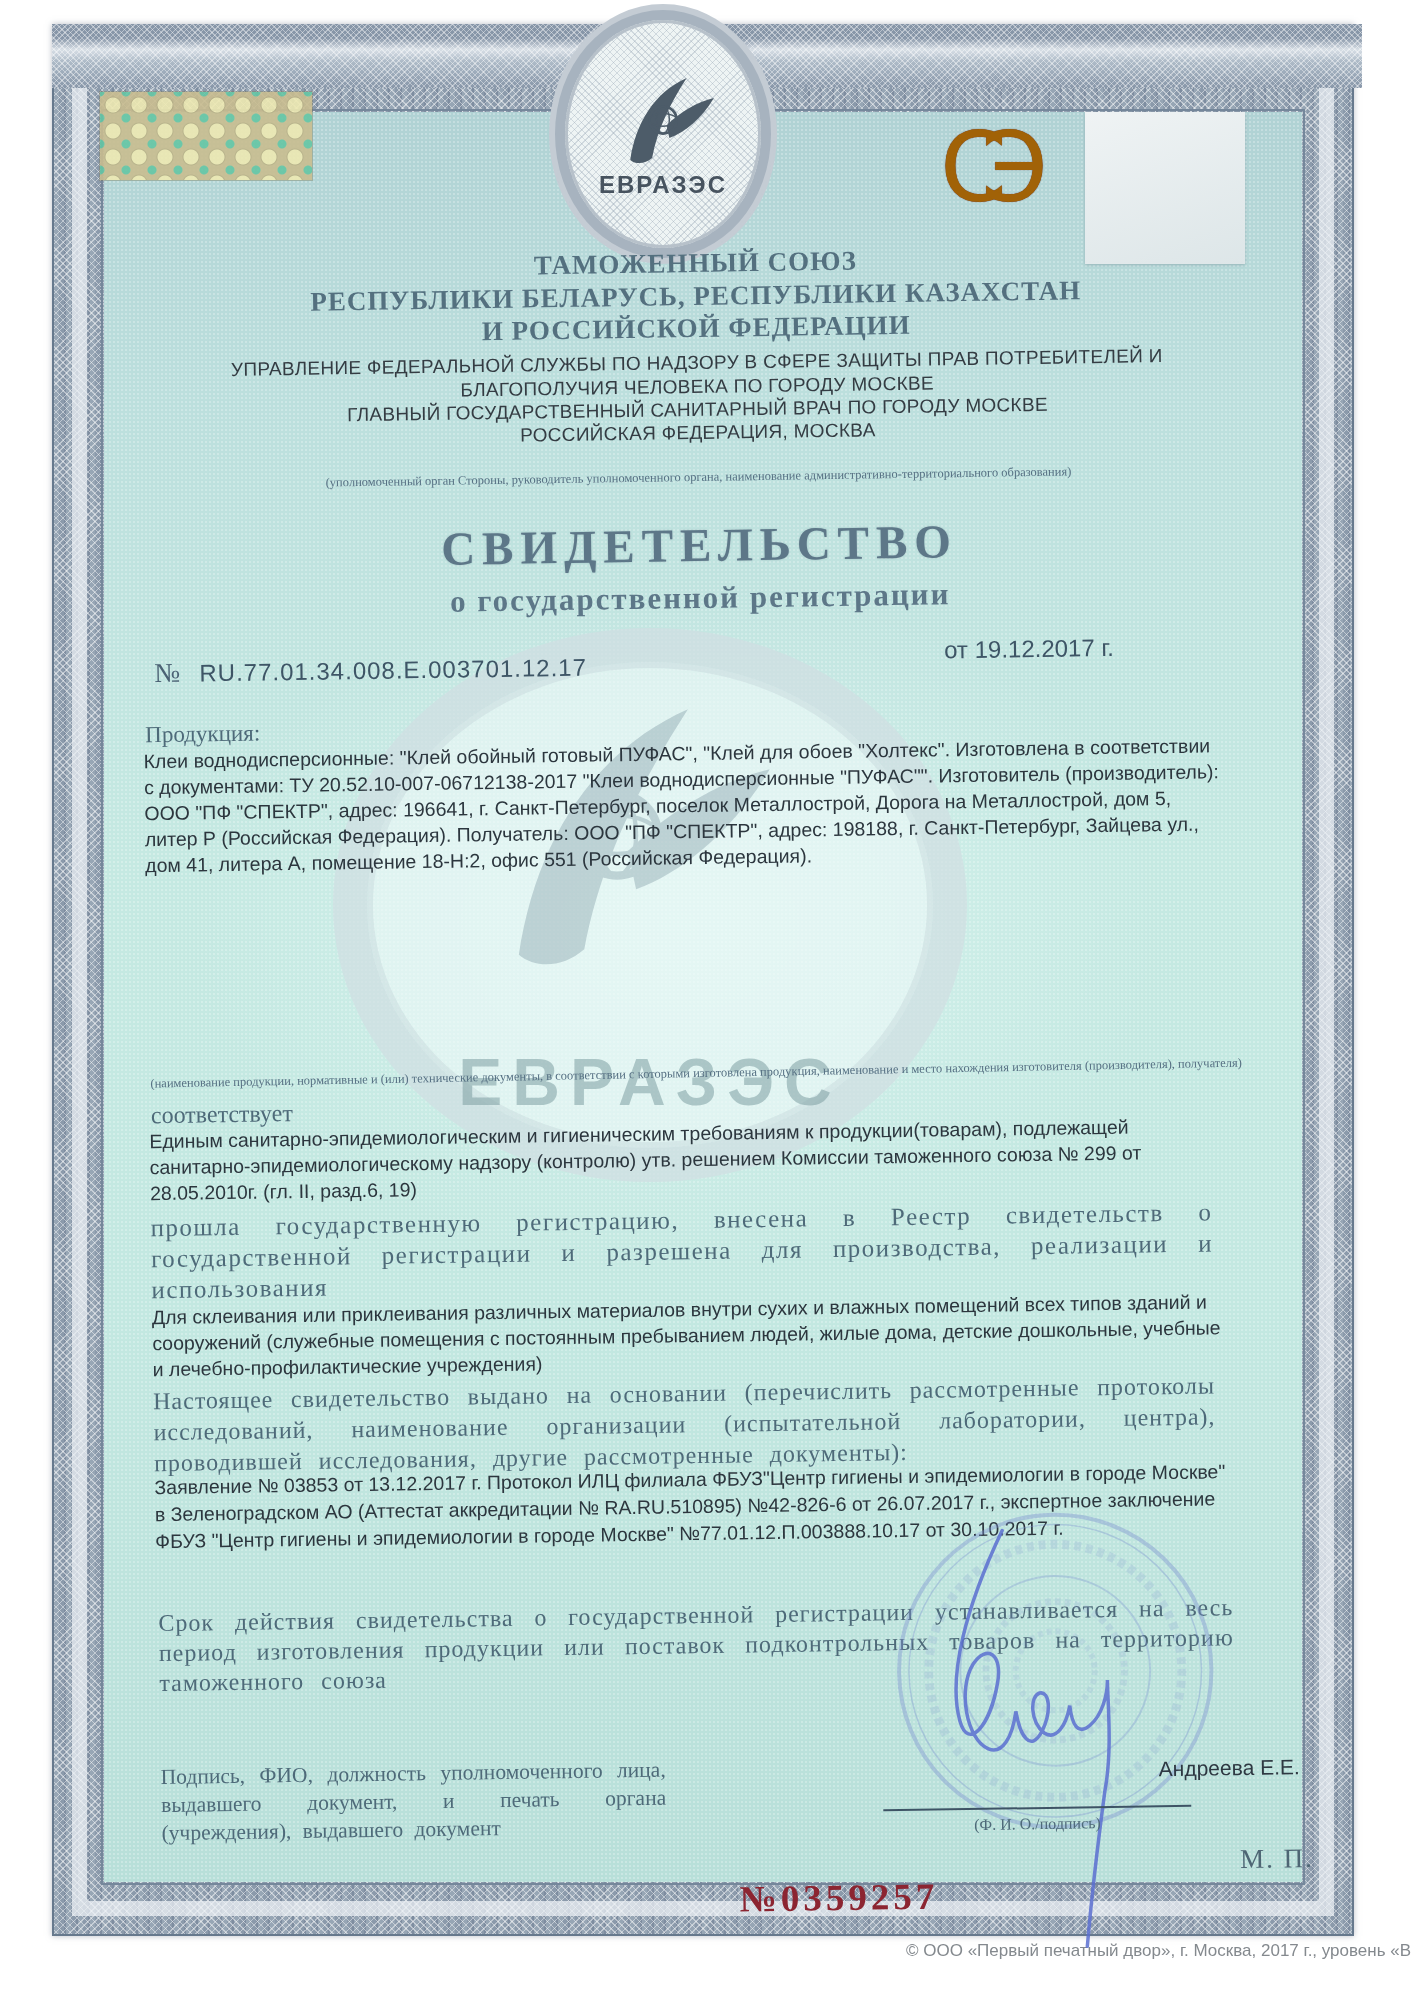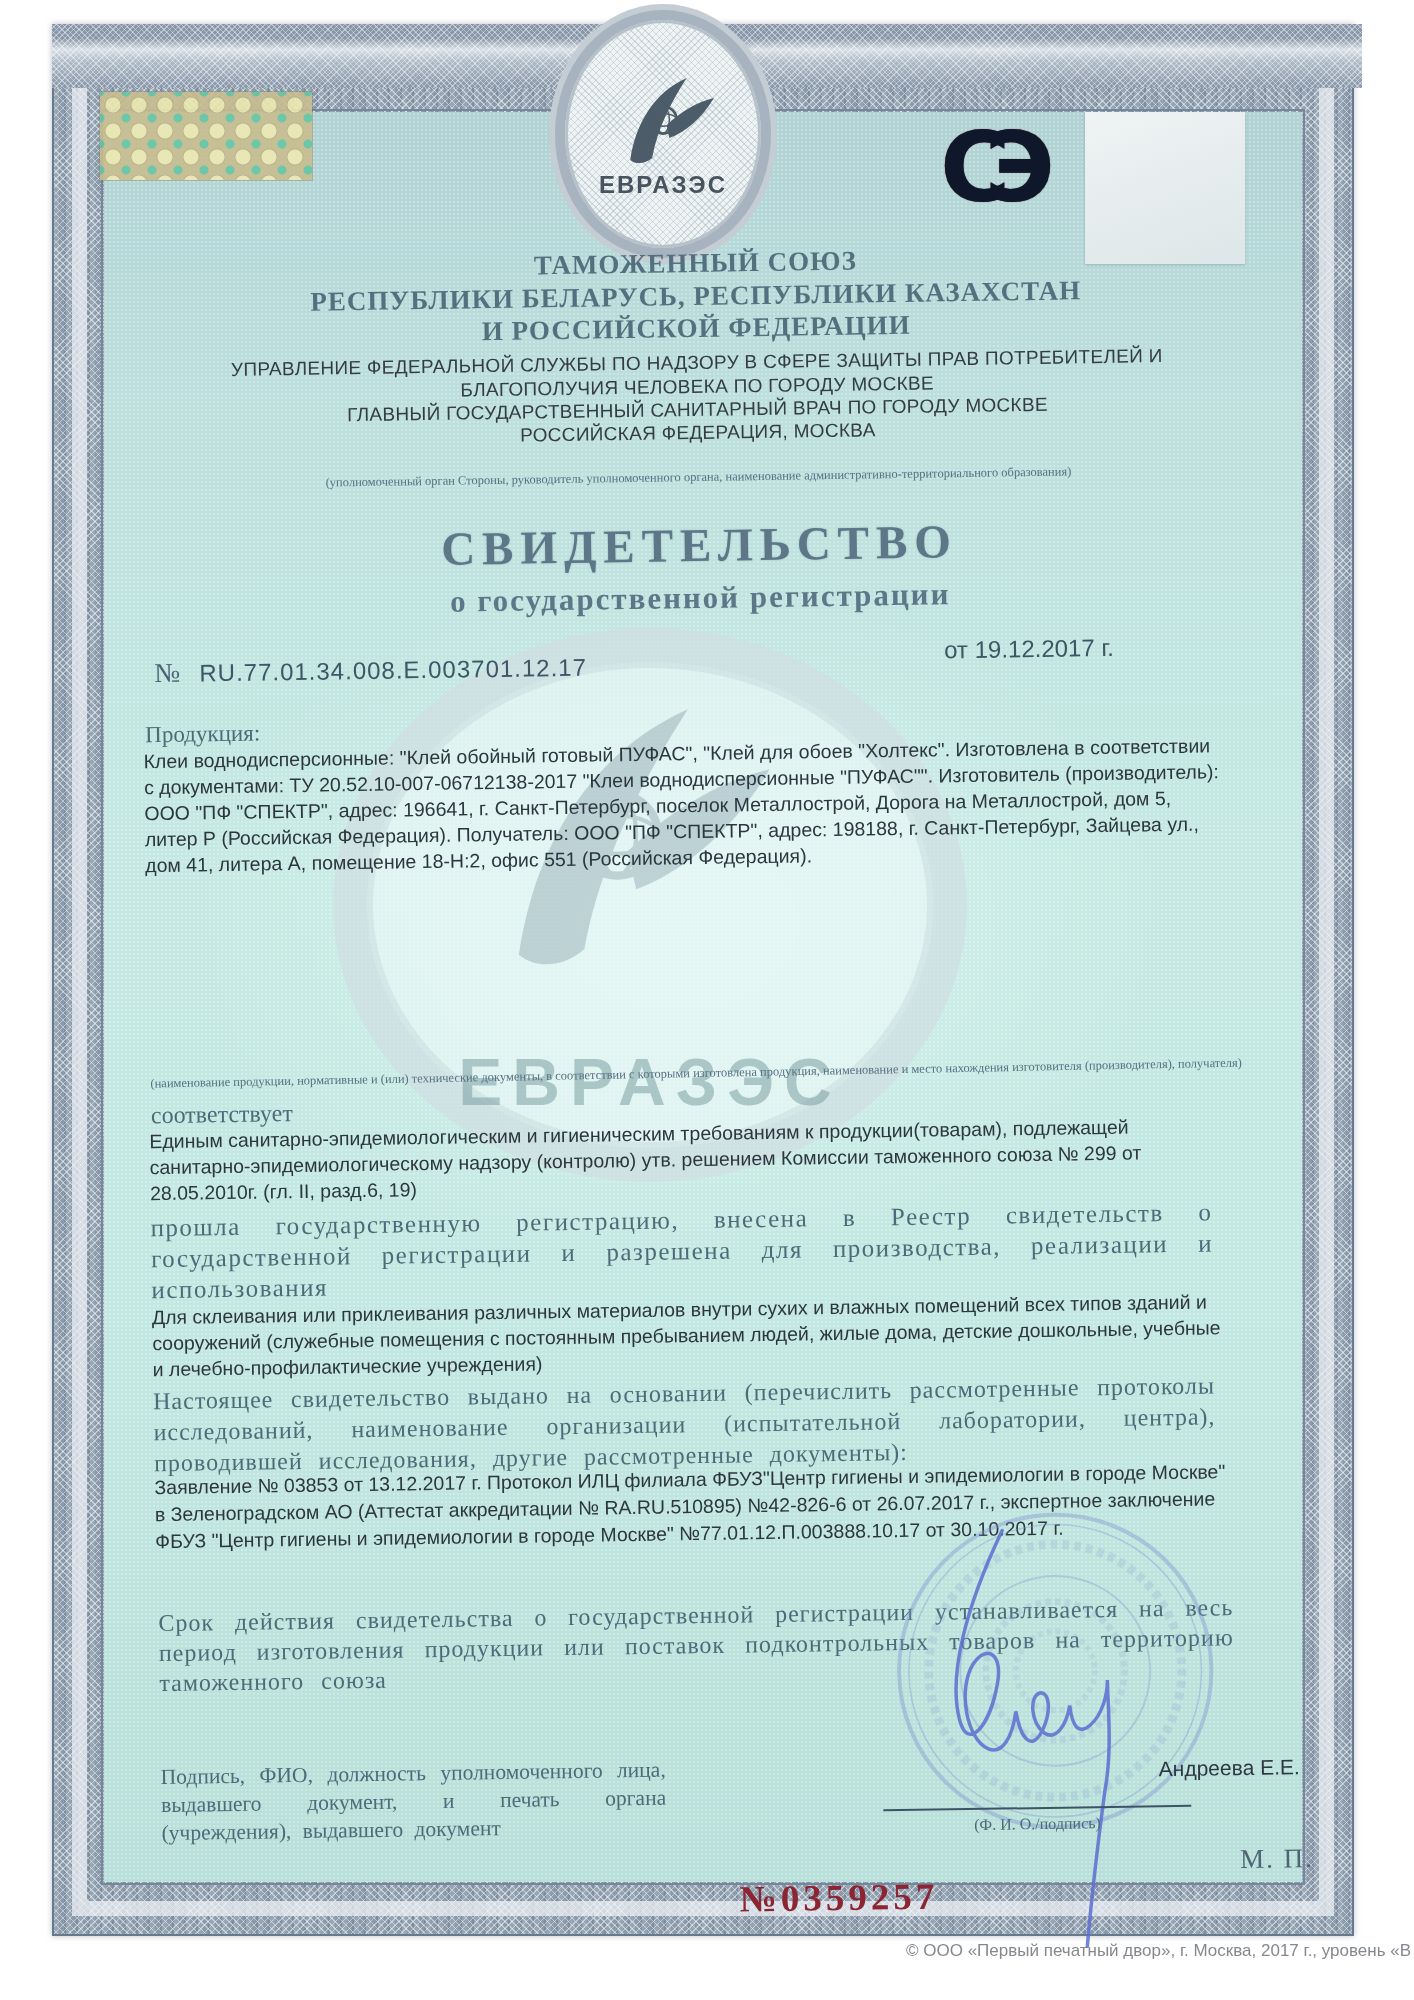--- a/index.html
+++ b/index.html
@@ -74,22 +74,22 @@
     background-image:
       radial-gradient(circle, rgba(96,198,166,.95) 4px, rgba(96,198,166,0) 5px),
       radial-gradient(circle, rgba(240,235,180,.95) 7px, rgba(170,165,120,.5) 8px, transparent 9px);
     background-size:26px 26px,26px 26px;
     background-position:13px 13px,0 0;
     box-shadow:0 0 0 1px rgba(120,115,80,.4);
   }
   
   .se-mark{
     position:absolute;left:940px;top:120px;z-index:4;
-    font-family:"DejaVu Sans",sans-serif;font-weight:bold;
-    font-size:96px;color:#0f172a;letter-spacing:-26px;line-height:1;
+    font-family:"DejaVu Sans",sans-serif;font-weight:normal;
+    font-size:96px;color:#a16207;letter-spacing:-26px;line-height:1;
     text-shadow:0 0 1px #531f2e;
   }
   .se-blank{
     position:absolute;left:1085px;top:112px;width:160px;height:152px;z-index:3;
     background:linear-gradient(160deg,#eff3f4,#dde6e8);
     box-shadow:0 1px 3px rgba(90,110,120,.35);
   }
   
   .watermark{
     position:absolute;left:333px;top:628px;width:566px;height:486px;z-index:1;

